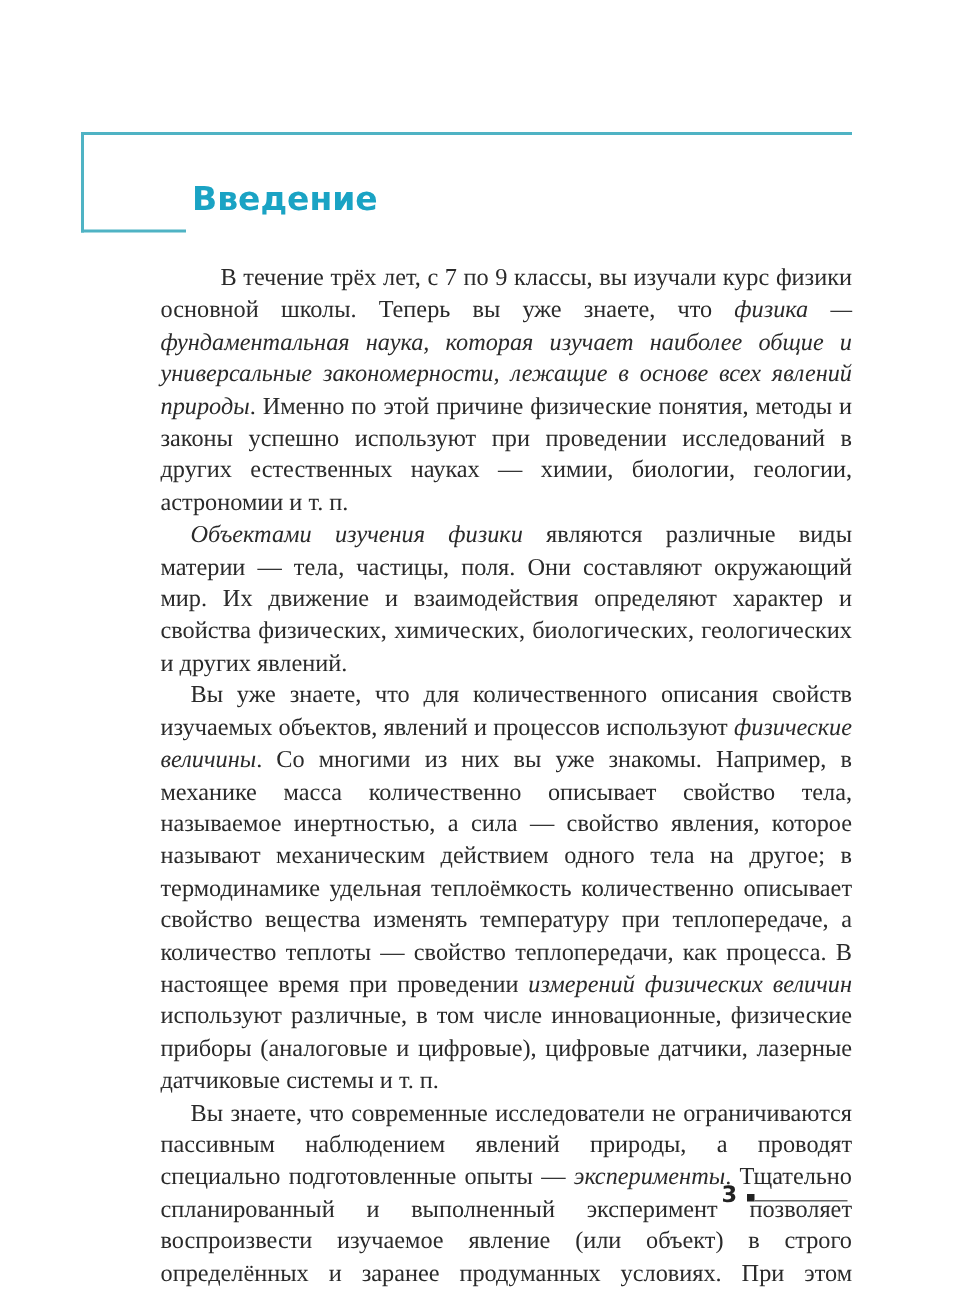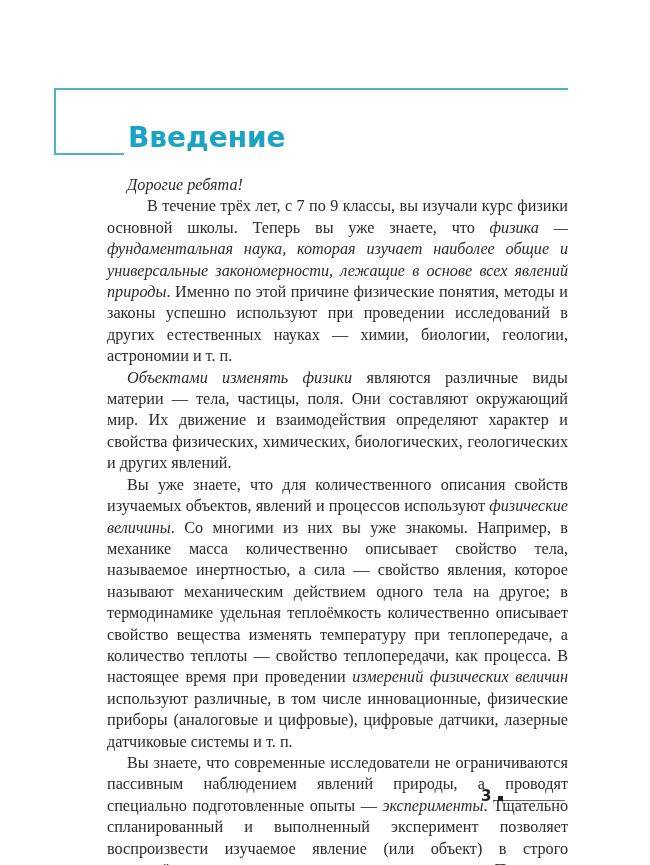--- a/index.html
+++ b/index.html
@@ -1,45 +1,44 @@
 <!DOCTYPE html>
 <html><head>
 <meta charset="utf-8">
 <style>
   html, body { margin: 0; padding: 0; background: #ffffff; }
   body { width: 650px; height: 865px; position: relative; overflow: hidden; }
   .frame-top { position: absolute; left: 54px; top: 88px; width: 514px; height: 2px; background: #4fb3c4; }
   .frame-left { position: absolute; left: 54px; top: 88px; width: 2px; height: 67px; background: #4fb3c4; }
   .frame-bottom { position: absolute; left: 54px; top: 153px; width: 70px; height: 2px; background: #4fb3c4; }
-  .title { position: absolute; left: 128px; top: 121px; font-family: "DejaVu Sans", sans-serif; font-weight: bold; font-size: 28px; color: #1aa3c4; letter-spacing: 0px; margin: 0; }
+  .title { position: absolute; left: 128px; top: 121px; font-family: "DejaVu Sans", sans-serif; font-weight: bold; font-size: 22px; color: #1aa3c4; letter-spacing: 0px; margin: 0; }
   .content { position: absolute; left: 107px; top: 175px; width: 461px; font-family: "Liberation Serif", serif; font-size: 16.2px; line-height: 21.4px; color: #2a2a2a; text-align: justify; }
   .content p { margin: 0; text-indent: 20px; }
   .content p.greeting { text-indent: 20px; font-style: italic; }
   .content p.first { text-indent: 40px; }
   .content em { }
   .footer { position: absolute; left: 481px; top: 787px; display: flex; align-items: center; }
   .page-number { font-family: "DejaVu Sans", sans-serif; font-weight: bold; font-size: 15px; color: #222; margin-right: 7px; }
   .page-marker { width: 5px; height: 5px; background: #222; margin-top: 4px; }
   .page-line { width: 62px; height: 1px; background: #666; margin-top: 8px; }
 </style>
 </head>
 <body>
 
 <div class="frame-top"></div>
 <div class="frame-left"></div>
 <div class="frame-bottom"></div>
 
 <h1 class="title">Введение</h1>
 
 <div class="content">
-  <p class="greeting">Дорогие ребята!</p>
 
   <p class="first"><span>В течение трёх лет, с 7 по 9 классы, вы изучали курс физики основной школы. Теперь вы уже знаете, что </span><em>физика — фундаментальная наука, которая изучает наиболее общие и универсальные закономерности, лежащие в основе всех явлений природы</em><span>. Именно по этой причине физические понятия, методы и законы успешно используют при проведении исследований в других естественных науках — химии, биологии, геологии, астрономии и т. п.</span></p>
 
-  <p><em>Объектами изменять физики</em><span> являются различные виды материи — тела, частицы, поля. Они составляют окружающий мир. Их движение и взаимодействия определяют характер и свойства физических, химических, биологических, геологических и других явлений.</span></p>
+  <p><em>Объектами изучения физики</em><span> являются различные виды материи — тела, частицы, поля. Они составляют окружающий мир. Их движение и взаимодействия определяют характер и свойства физических, химических, биологических, геологических и других явлений.</span></p>
 
   <p><span>Вы уже знаете, что для количественного описания свойств изучаемых объектов, явлений и процессов используют </span><em>физические величины</em><span>. Со многими из них вы уже знакомы. Например, в механике масса количественно описывает свойство тела, называемое инертностью, а сила — свойство явления, которое называют механическим действием одного тела на другое; в термодинамике удельная теплоёмкость количественно описывает свойство вещества изменять температуру при теплопередаче, а количество теплоты — свойство теплопередачи, как процесса. В настоящее время при проведении </span><em>измерений физических величин</em><span> используют различные, в том числе инновационные, физические приборы (аналоговые и цифровые), цифровые датчики, лазерные датчиковые системы и т. п.</span></p>
 
   <p><span>Вы знаете, что современные исследователи не ограничиваются пассивным наблюдением явлений природы, а проводят специально подготовленные опыты — </span><em>эксперименты</em><span>. Тщательно спланированный и выполненный эксперимент позволяет воспроизвести изучаемое явление (или объект) в строго определённых и заранее продуманных условиях. При этом проводят измерения с целью установить количественные соотношения между физическими величинами, описывающими свойства изучаемых объектов, явлений и процессов.</span></p>
 
 </div>
 
 <div class="footer">
   <span class="page-number">3</span>
   <span class="page-marker"></span>

